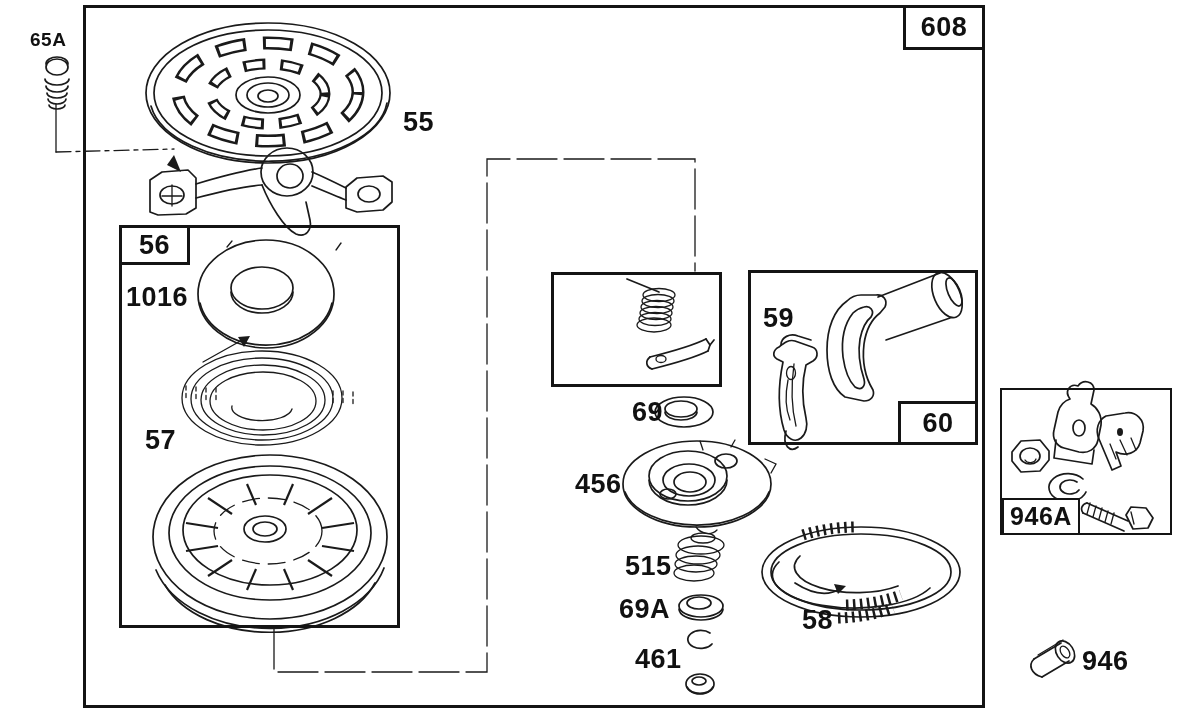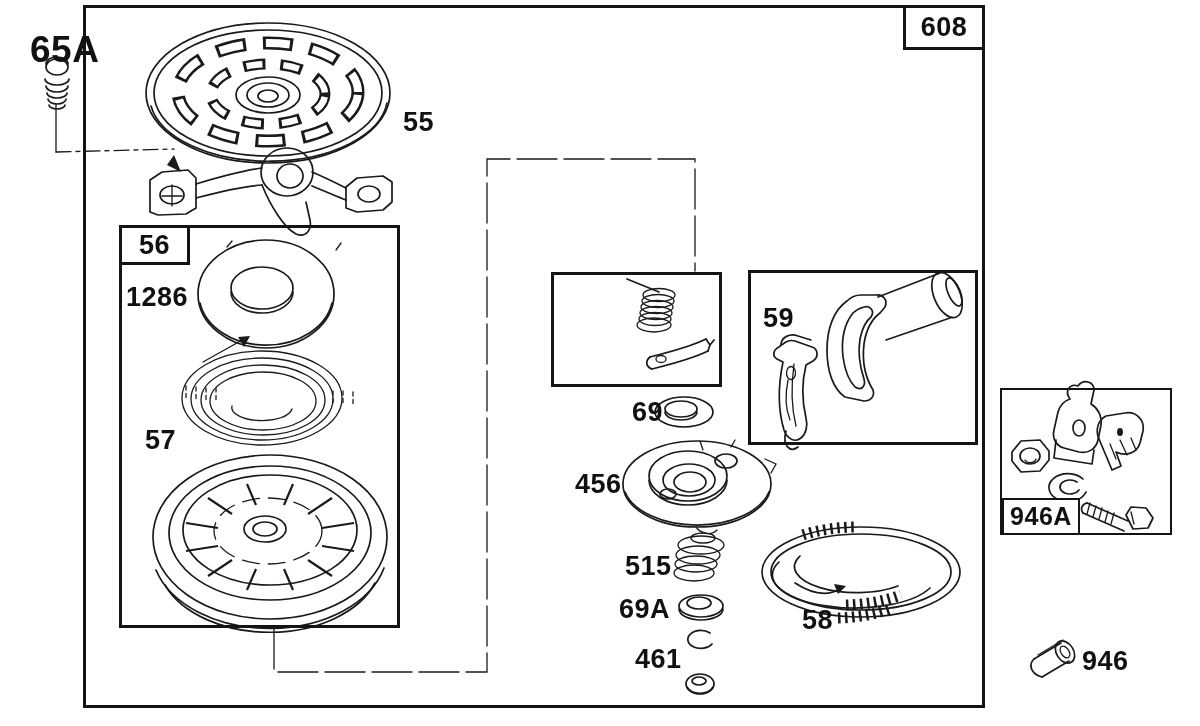--- a/index.html
+++ b/index.html
@@ -250,29 +250,32 @@
   </div>
 
   <div class="box" style="left:119px;top:225px;width:281px;height:403px;"></div>
   <div class="labelbox" style="left:119px;top:225px;width:71px;height:40px;align-items:center;">
     <span>56</span>
   </div>
 
   <div class="box" style="left:551px;top:272px;width:171px;height:115px;"></div>
 
   <div class="box" style="left:748px;top:270px;width:230px;height:175px;"></div>
+  <div class="labelbox" style="left:898px;top:401px;width:80px;height:44px;">
+    <span>60</span>
+  </div>
 
   <div class="box" style="left:1000px;top:388px;width:172px;height:147px;border-width:2.5px;"></div>
   <div class="labelbox" style="left:1002px;top:498px;width:78px;height:37px;font-size:25px;border-width:2.5px;">
     <span>946A</span>
   </div>
 
-  <div class="callout" style="left:30px;top:29px;font-size:37px;">65A</div>
+  <div class="callout" style="left:30px;top:29px;font-size:19px;">65A</div>
   <div class="callout" style="left:403px;top:107px;">55</div>
-  <div class="callout" style="left:126px;top:282px;">1286</div>
+  <div class="callout" style="left:126px;top:282px;">1016</div>
   <div class="callout" style="left:145px;top:381px;margin-top:44px;">57</div>
   <div class="callout" style="left:632px;top:397px;">69</div>
   <div class="callout" style="left:575px;top:469px;">456</div>
   <div class="callout" style="left:763px;top:303px;">59</div>
   <div class="callout" style="left:625px;top:551px;">515</div>
   <div class="callout" style="left:619px;top:594px;">69A</div>
   <div class="callout" style="left:635px;top:644px;">461</div>
   <div class="callout" style="left:802px;top:605px;">58</div>
   <div class="callout" style="left:1082px;top:646px;">946</div>
 

